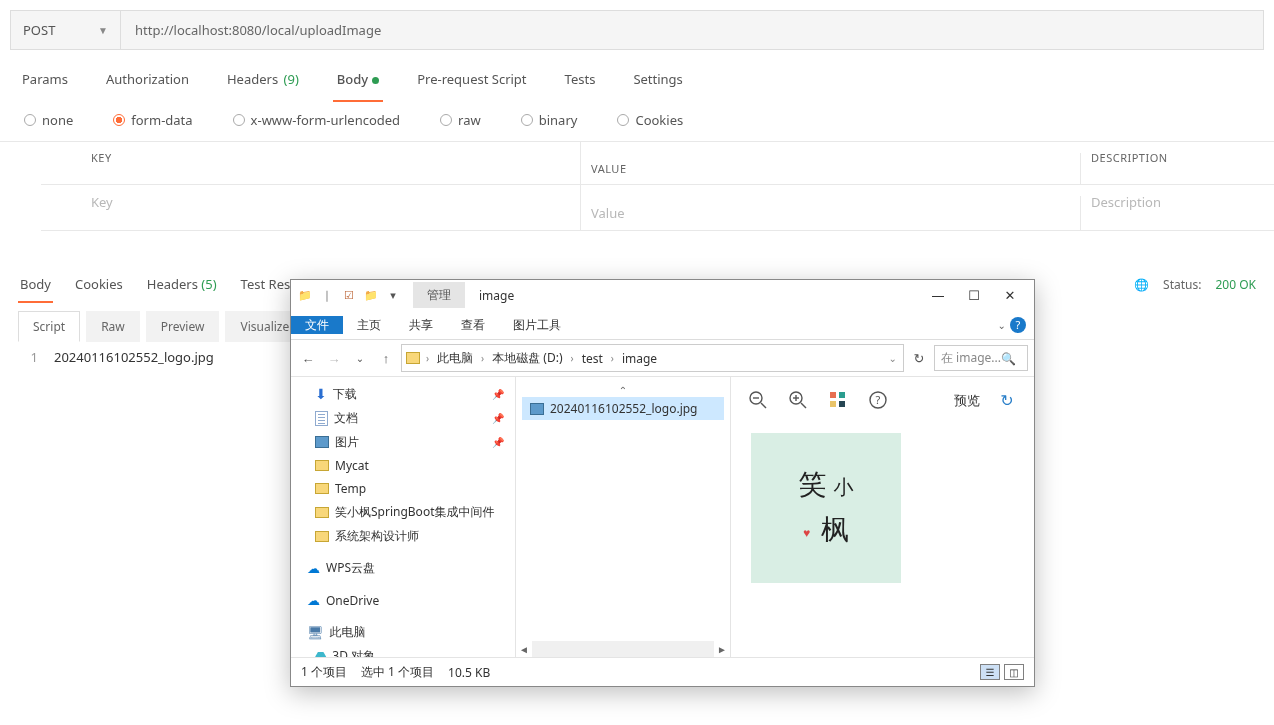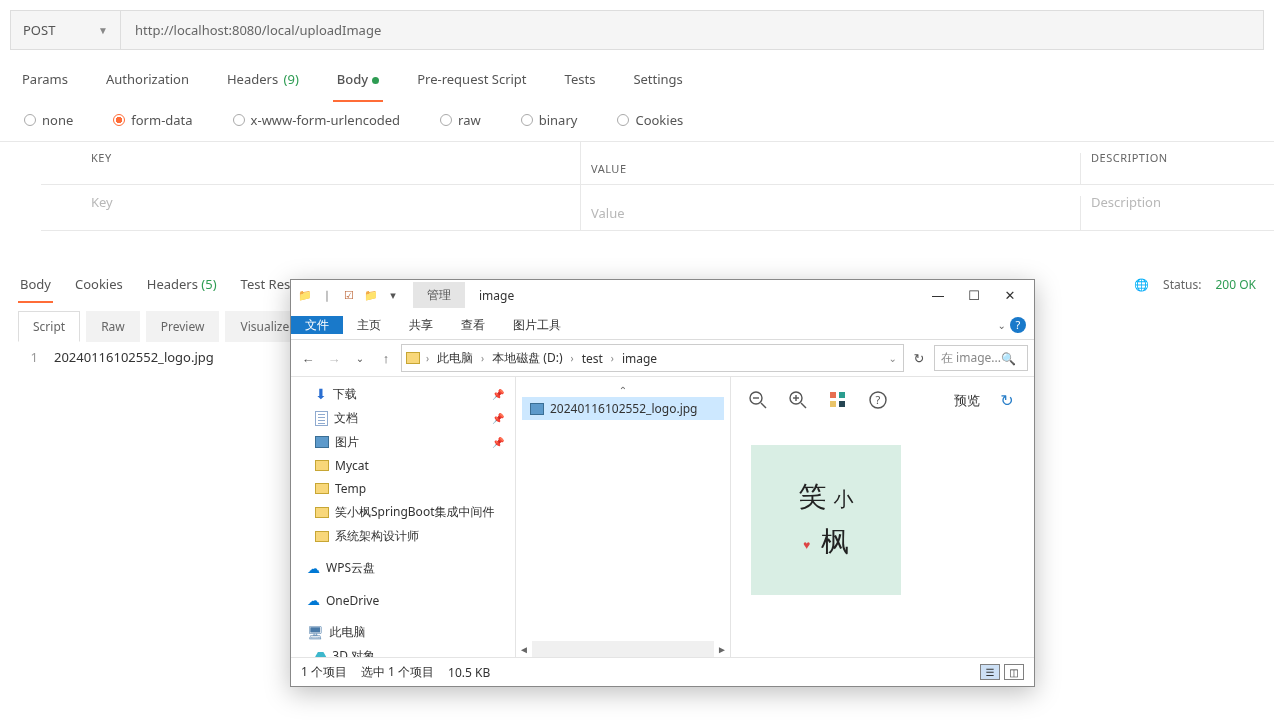--- a/index.html
+++ b/index.html
@@ -104,21 +104,21 @@
 .ex-list .lrow { display:flex; align-items:center; gap:6px; padding:3px 8px; font-size:12px; cursor:pointer; }
 .ex-list .lrow.sel { background:#cde8ff; }
 .ex-list .sort { text-align:center; color:#666; font-size:10px; }
 .ex-list .hscroll { position:absolute; bottom:0; left:0; right:0; height:16px; display:flex; align-items:center; }
 .ex-list .hscroll .tr { width:16px; text-align:center; color:#666; font-size:10px; }
 .ex-list .hscroll .track { flex:1; background:#f0f0f0; height:16px; }
 
 .ex-preview { flex:1; padding:6px 10px; }
 .ex-preview .tools { display:flex; gap:14px; align-items:center; padding:4px; }
 .ex-preview .tools .t { width:26px; height:26px; display:flex; align-items:center; justify-content:center; color:#555; font-size:16px; cursor:pointer; }
-.ex-preview .pv { margin-top:28px; width:150px; height:150px; background:#d9eee4; display:flex; align-items:center; justify-content:center; margin-left:10px; }
+.ex-preview .pv { margin-top:16px; width:150px; height:150px; background:#d9eee4; display:flex; align-items:center; justify-content:center; margin-left:10px; }
 .ex-preview .pv .draw { font-family:"STKaiti","KaiTi",serif; font-size:28px; color:#222; line-height:1.6; text-align:center; }
 .ex-preview .pv .heart { color:#d44; font-size:12px; vertical-align:middle; margin-right:4px; }
 
 .ex-status { display:flex; gap:14px; padding:5px 10px; border-top:1px solid #e4e4e4; font-size:12px; color:#333; align-items:center; }
 .ex-status .sp { flex:1; }
 .ex-status .vs { display:flex; gap:4px; }
 .ex-status .vbtn { width:20px; height:16px; border:1px solid #808080; font-size:10px; display:flex; align-items:center; justify-content:center; cursor:pointer; }
 .ex-status .vbtn.act { background:#cde0f5; }
 </style>
 </head>

